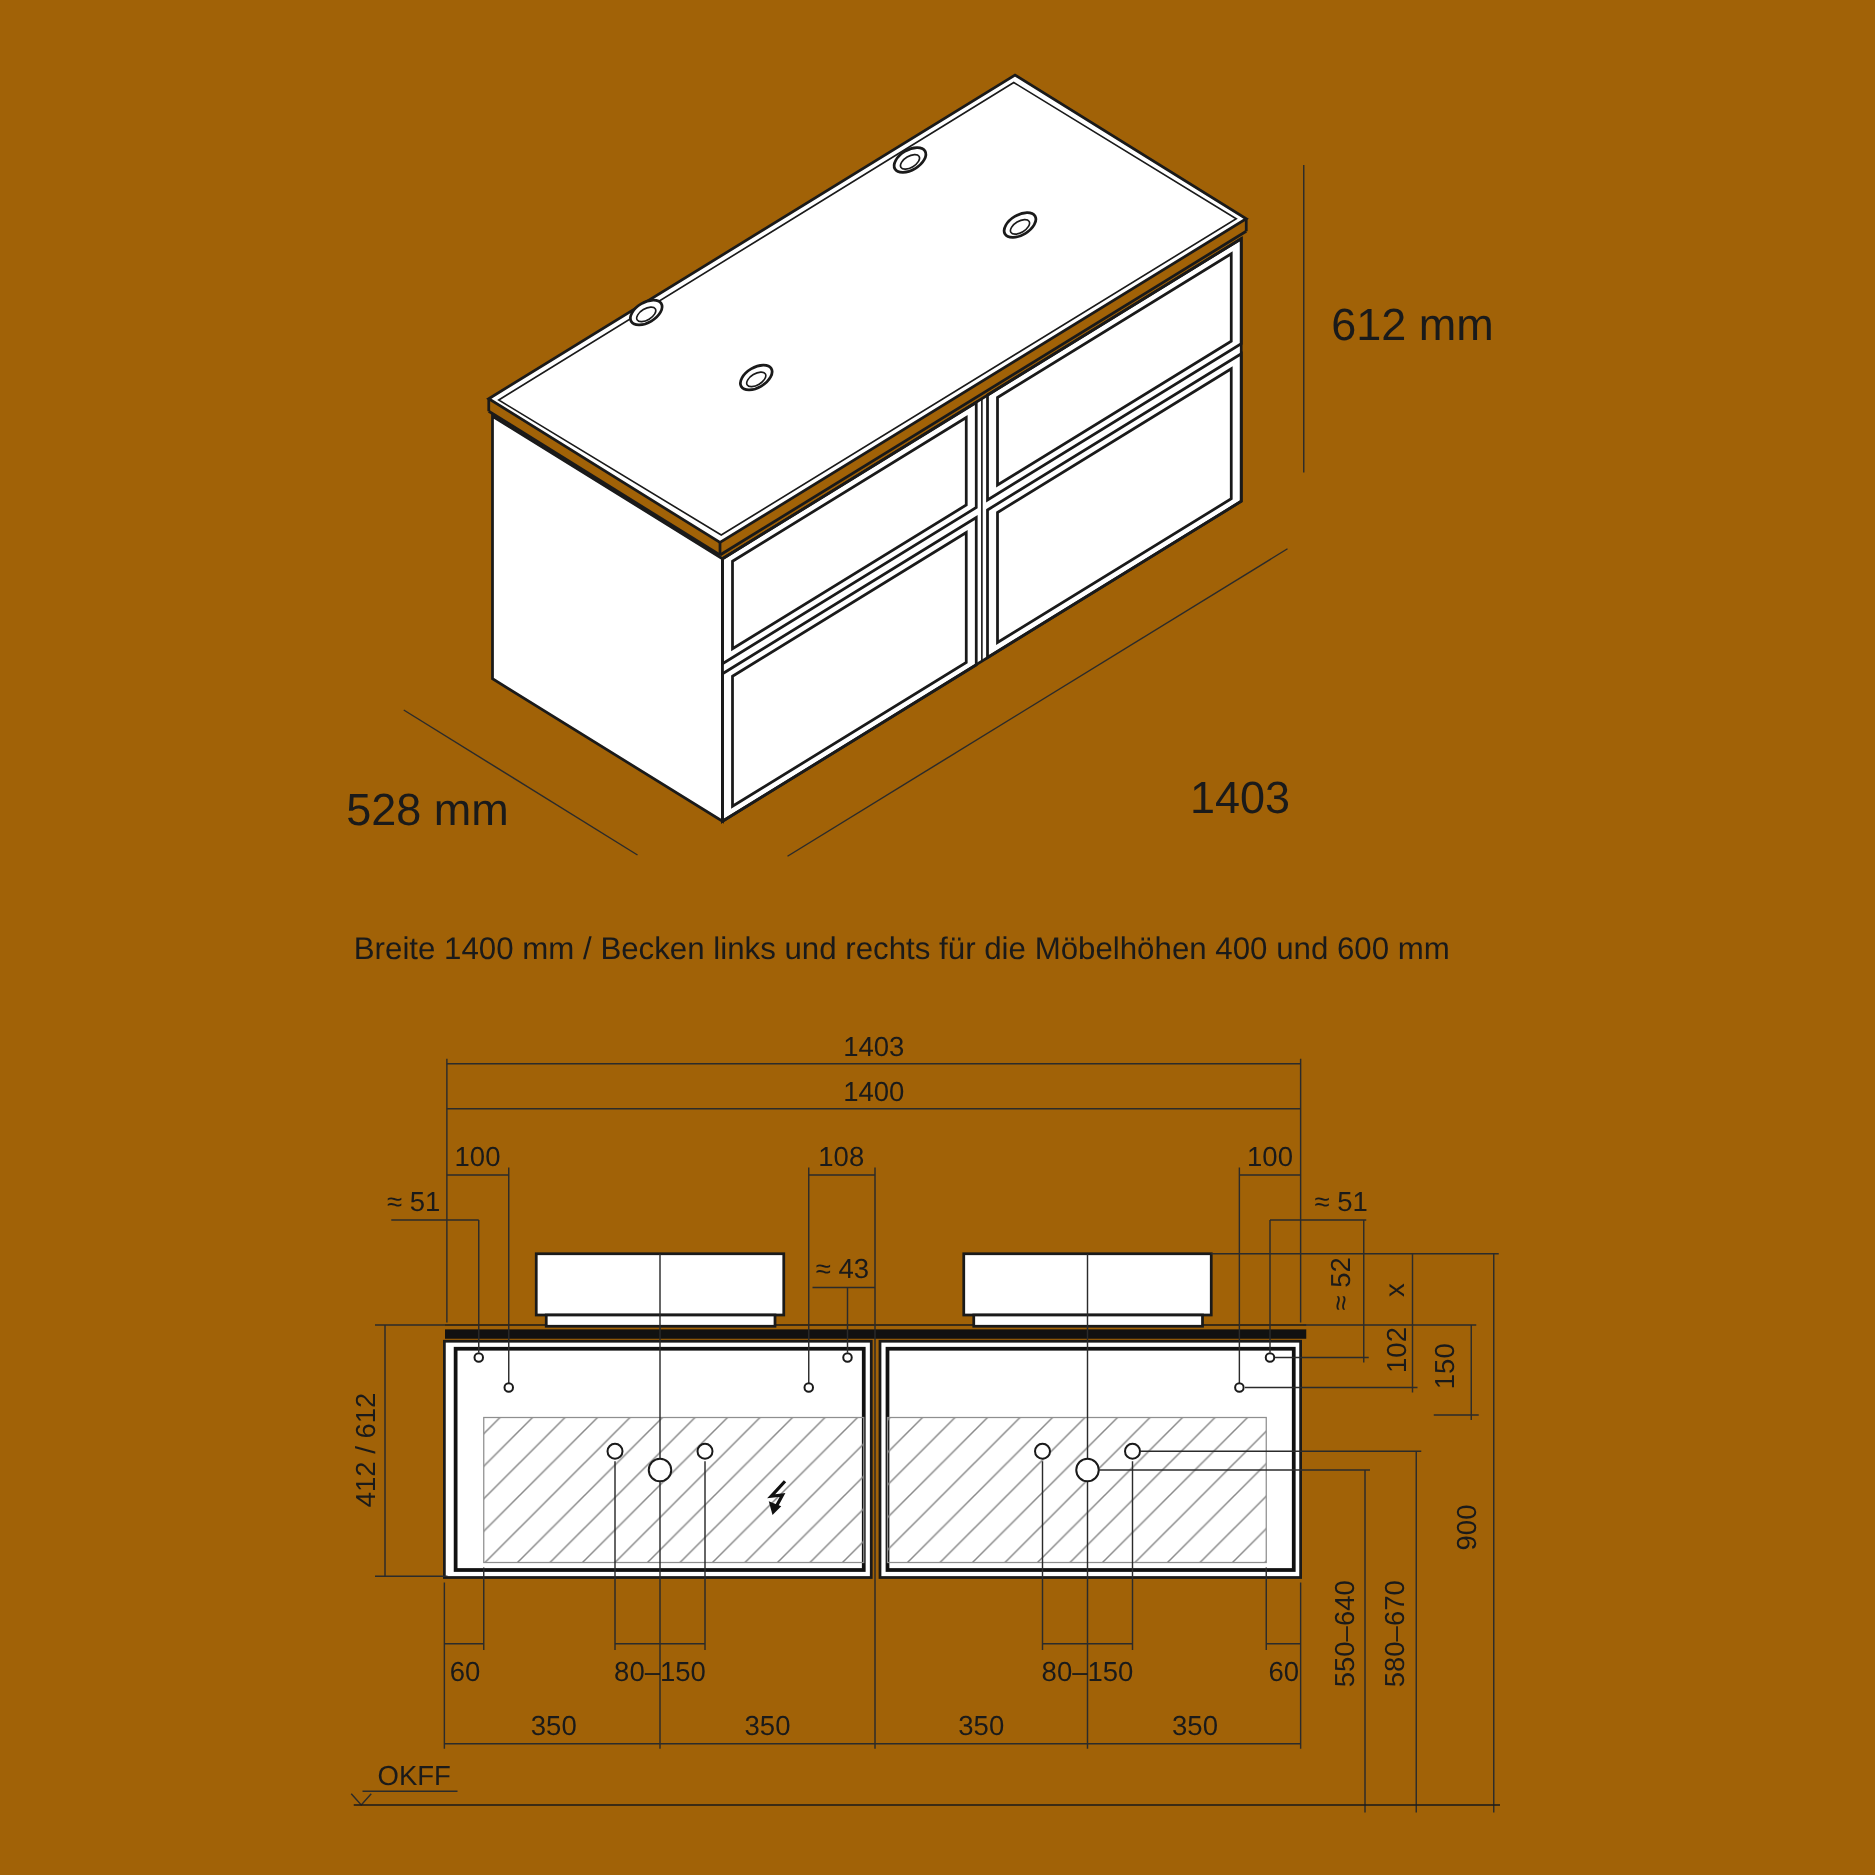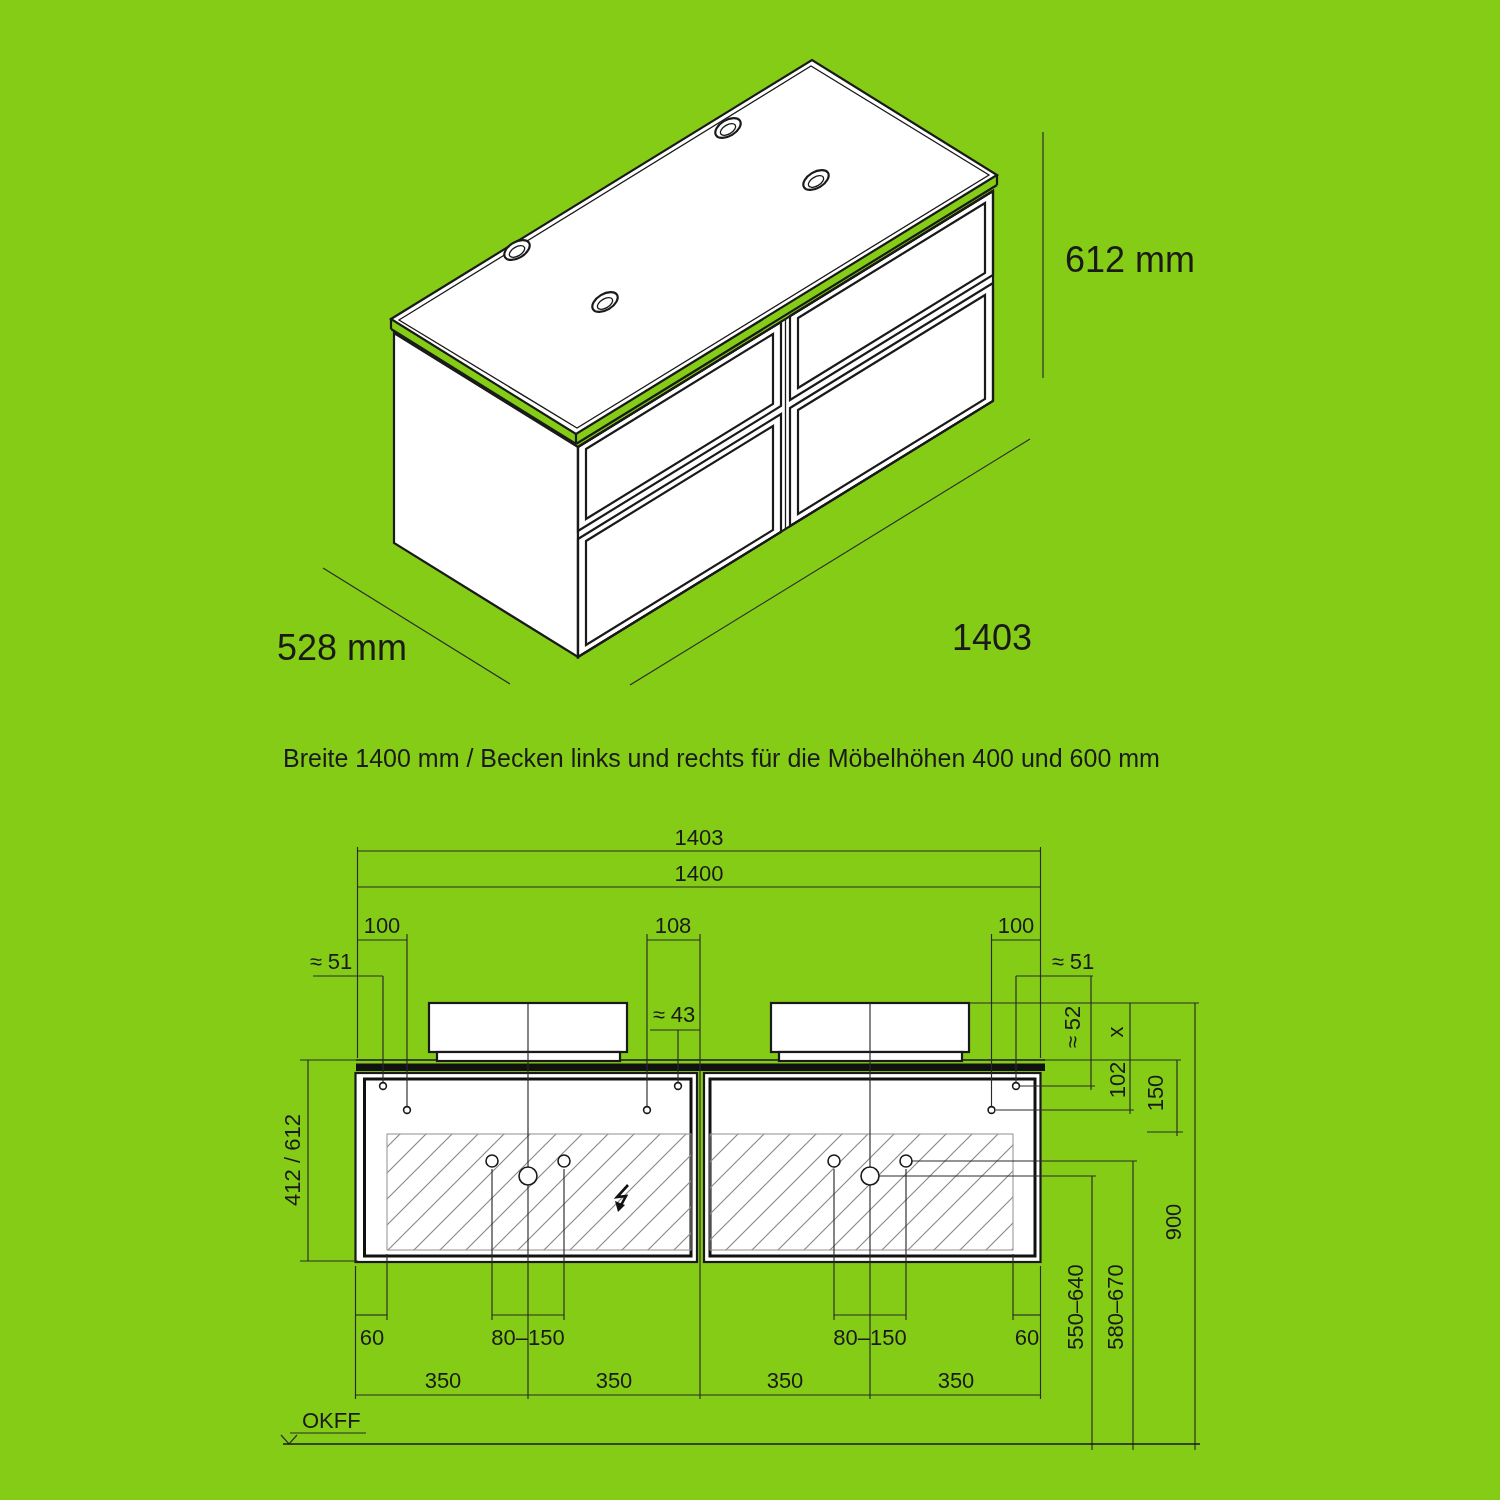--- a/index.html
+++ b/index.html
@@ -1,16 +1,16 @@
 <!DOCTYPE html>
 <html><head>
 <meta charset="utf-8">
 <style>
   html,body{margin:0;padding:0;background:#ffffff;}
-  .page{position:relative;width:1500px;height:1500px;background:#84cc16;overflow:hidden;
+  .page{position:relative;width:1500px;height:1500px;background:#a16207;overflow:hidden;
         font-family:"Liberation Sans", sans-serif;}
   svg{position:absolute;left:0;top:0;}
   
   .s1{stroke:#1a1a1a;stroke-width:1.3;fill:none;}
   .s2{stroke:#1a1a1a;stroke-width:2.2;fill:none;}
   .s2f{stroke:#1a1a1a;stroke-width:2.2;fill:#ffffff;}
   .s3{stroke:#111111;stroke-width:3;fill:none;}
   .sd{stroke:#2b2b2b;stroke-width:1.15;fill:none;}
   .hb{stroke:#8f8f8f;stroke-width:1;fill:url(#hatch);}
   .blk{fill:#111111;stroke:none;}

